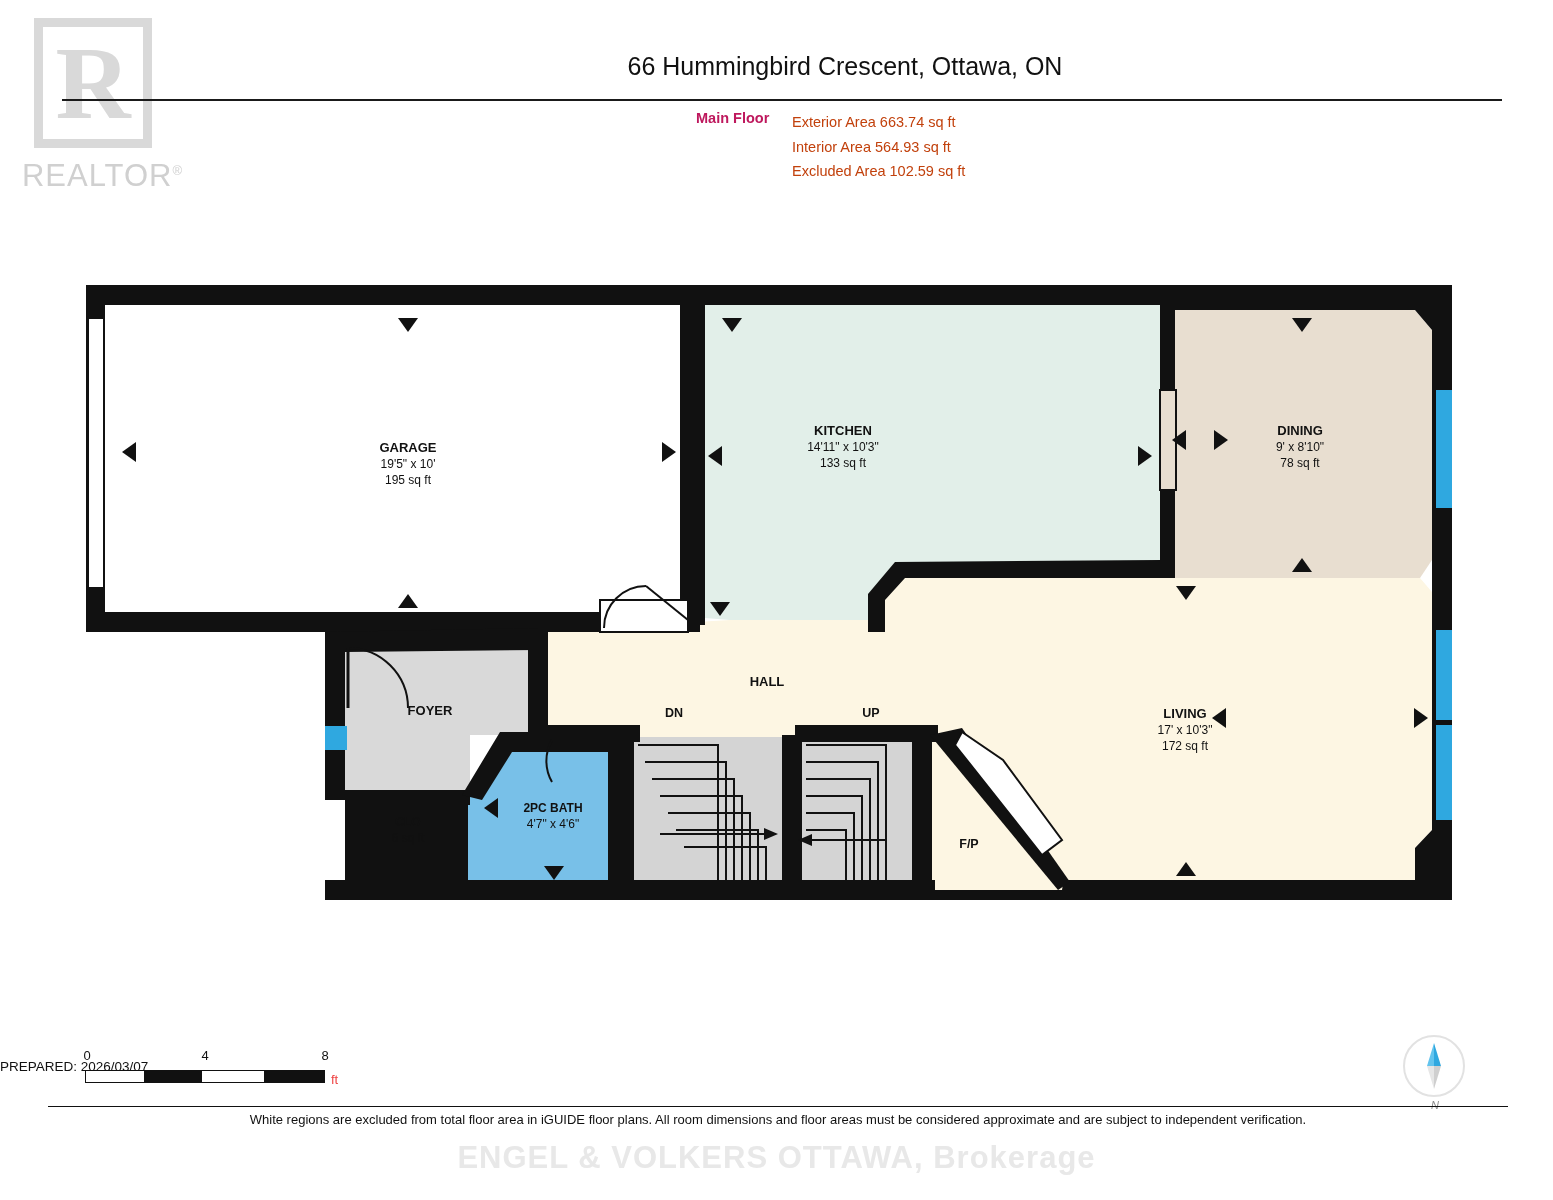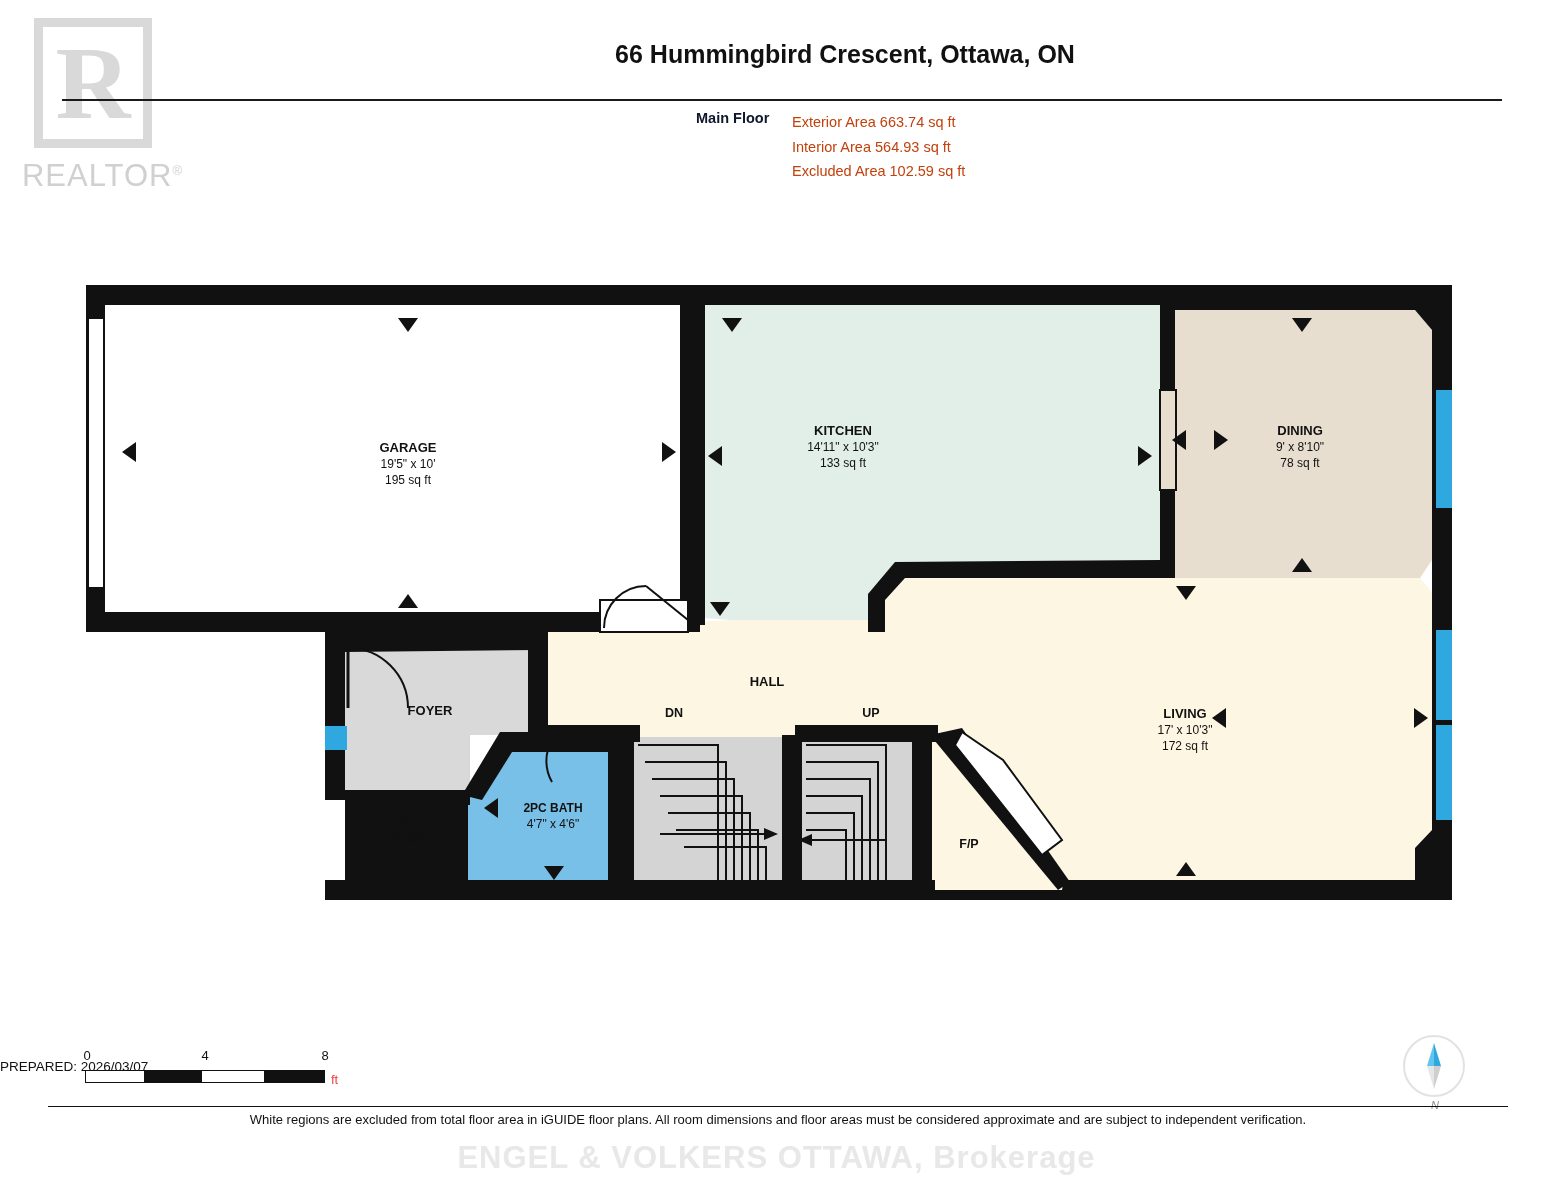--- a/index.html
+++ b/index.html
@@ -17,30 +17,30 @@
     position:absolute;left:50%;top:50%;transform:translate(-50%,-50%);
     font-family:"Liberation Serif", serif;font-size:104px;font-weight:700;color:#d9d9d9;line-height:1;
   }
   #realtor-logo .word{
     position:absolute;left:0;top:148px;width:185px;text-align:center;
     font-family:"Liberation Sans", sans-serif;font-size:31px;letter-spacing:1px;color:#d0d0d0;font-weight:400;
   }
   #realtor-logo .word sup{font-size:13px;vertical-align:super;}
 
   #title{
-    position:absolute;left:180px;top:40px;width:1330px;text-align:center;
-    font-size:25px;font-weight:700;color:#111;
+    position:absolute;left:180px;top:52px;width:1330px;text-align:center;
+    font-size:25px;font-weight:400;color:#111;
   }
   #title-rule{
     position:absolute;left:62px;top:99px;width:1440px;height:2px;background:#1a1a1a;
   }
 
   #summary{position:absolute;left:696px;top:110px;}
   #summary .label{
-    position:absolute;left:0;top:0;font-size:14.5px;font-weight:700;color:#0f172a;white-space:nowrap;
+    position:absolute;left:0;top:0;font-size:14.5px;font-weight:700;color:#be185d;white-space:nowrap;
   }
   #summary .lines{position:absolute;left:96px;top:0;}
   #summary .lines div{font-size:14.5px;color:#c2410c;line-height:24.5px;white-space:nowrap;}
 
   
   #plan{position:absolute;left:0;top:0;width:1553px;height:1200px;}
 
   
   #scalebar{position:absolute;left:85px;top:1048px;width:260px;height:50px;}
   #scalebar .ticks span{position:absolute;top:0;font-size:13px;color:#111;transform:translateX(-50%);}

